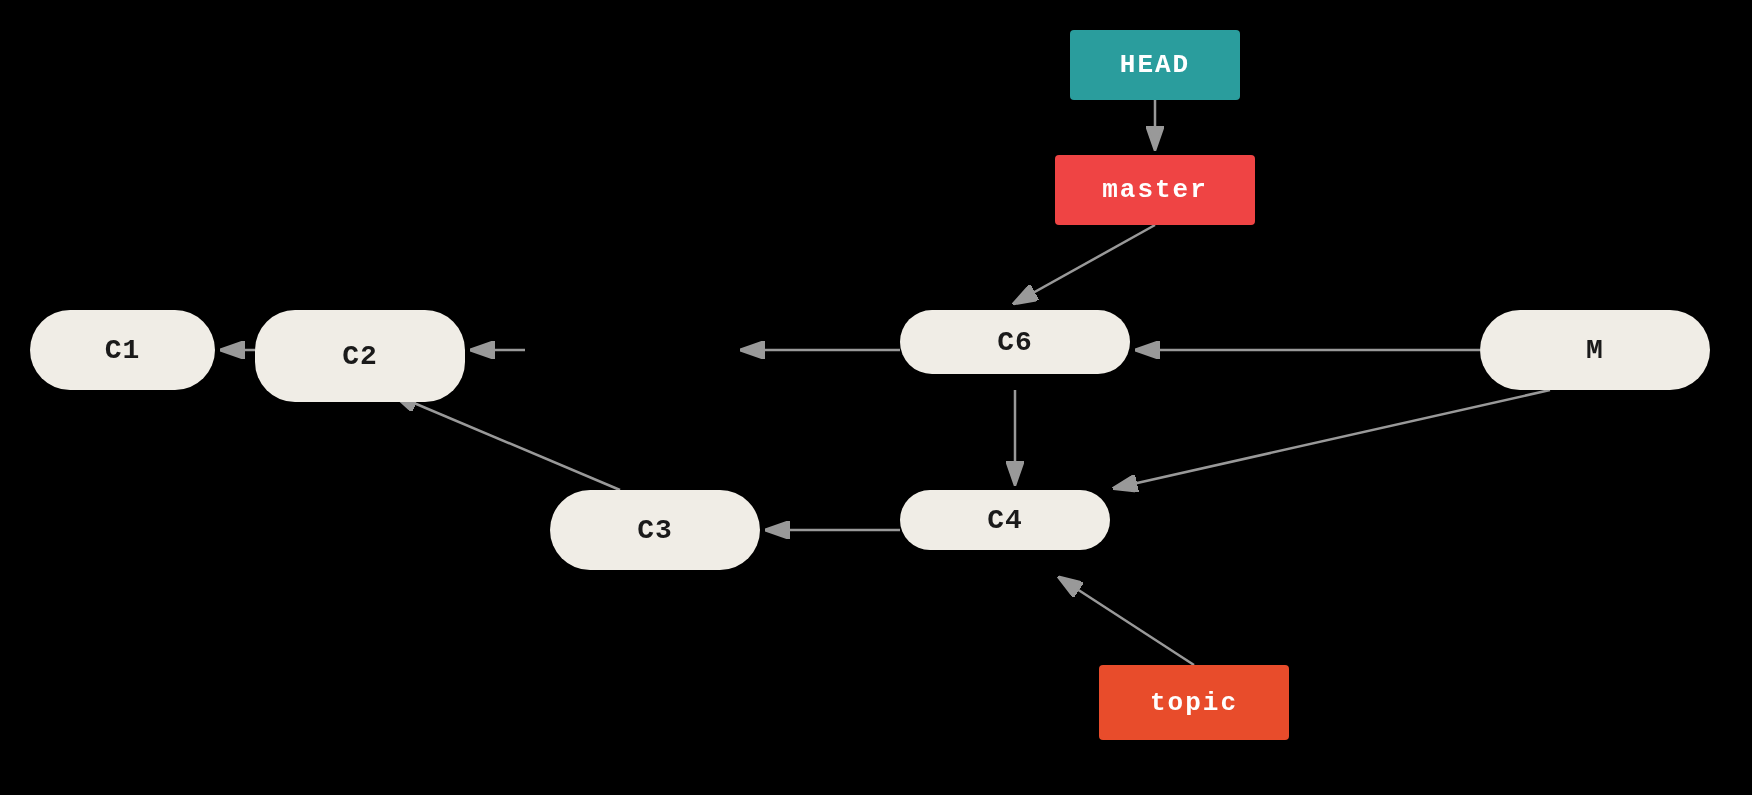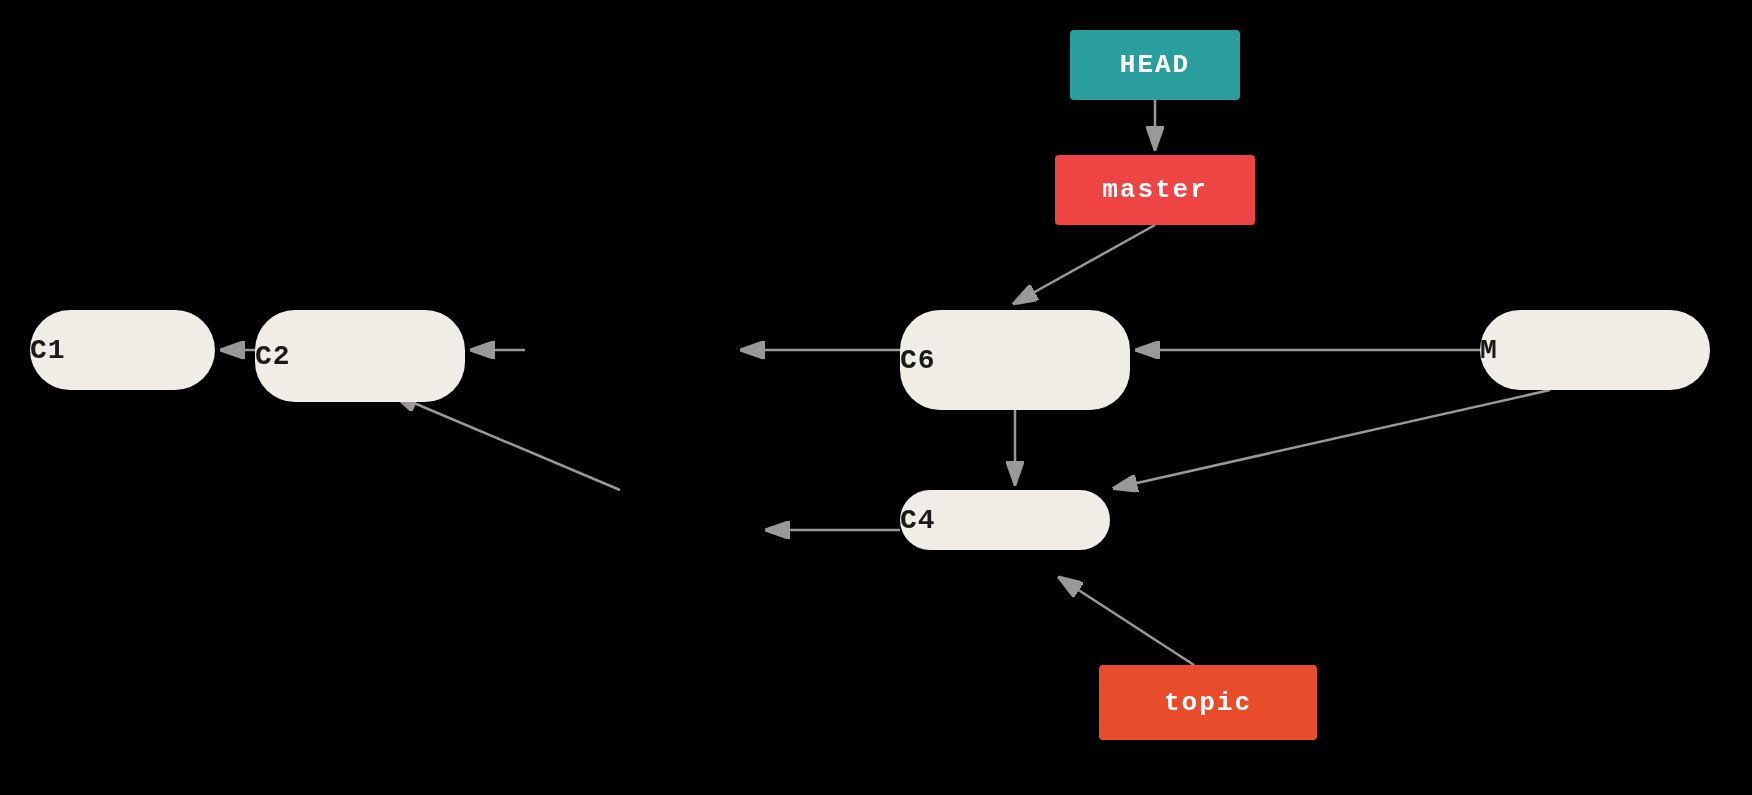--- a/index.html
+++ b/index.html
@@ -18,20 +18,21 @@
       width: 1752px;
       height: 795px;
     }
 
     .node-commit {
       position: absolute;
       background: #f0ede6;
       border-radius: 40px;
       display: flex;
       align-items: center;
+      justify-content: center;
       font-size: 28px;
       font-weight: 600;
       color: #1a1a1a;
       letter-spacing: 1px;
     }
 
     .node-label {
       position: absolute;
       display: flex;
       align-items: center;
@@ -113,39 +114,42 @@
   </svg>
 
   <div class="node-label node-head" style="left:1070px; top:30px; width:170px; height:70px;">
     <span>HEAD</span>
   </div>
 
   <div class="node-label node-master" style="left:1055px; top:155px; width:200px; height:70px;">
     <span>master</span>
   </div>
 
-  <div class="node-label node-topic" style="left:1099px; top:665px; width:218px; height:75px;">
+  <div class="node-label node-topic" style="left:1099px; top:665px; width:190px; height:75px;">
     <span>topic</span>
   </div>
 
   <div class="node-commit" style="left:30px; top:310px; width:185px; height:80px;">
     <span>C1</span>
   </div>
 
   <div class="node-commit" style="left:255px; top:310px; width:210px; height:92px;">
     <span>C2</span>
   </div>
 
 
-  <div class="node-commit" style="left:900px; top:310px; width:230px; height:100px;">
+  <div class="node-commit" style="left:900px; top:310px; width:230px; height:64px;">
     <span>C6</span>
   </div>
 
   <div class="node-commit" style="left:1480px; top:310px; width:230px; height:80px;">
     <span>M</span>
   </div>
 
+  <div class="node-commit" style="left:550px; top:490px; width:210px; height:80px;">
+    <span>C3</span>
+  </div>
 
   <div class="node-commit" style="left:900px; top:490px; width:210px; height:60px;">
     <span>C4</span>
   </div>
 
 </div>
 
 </body></html>

